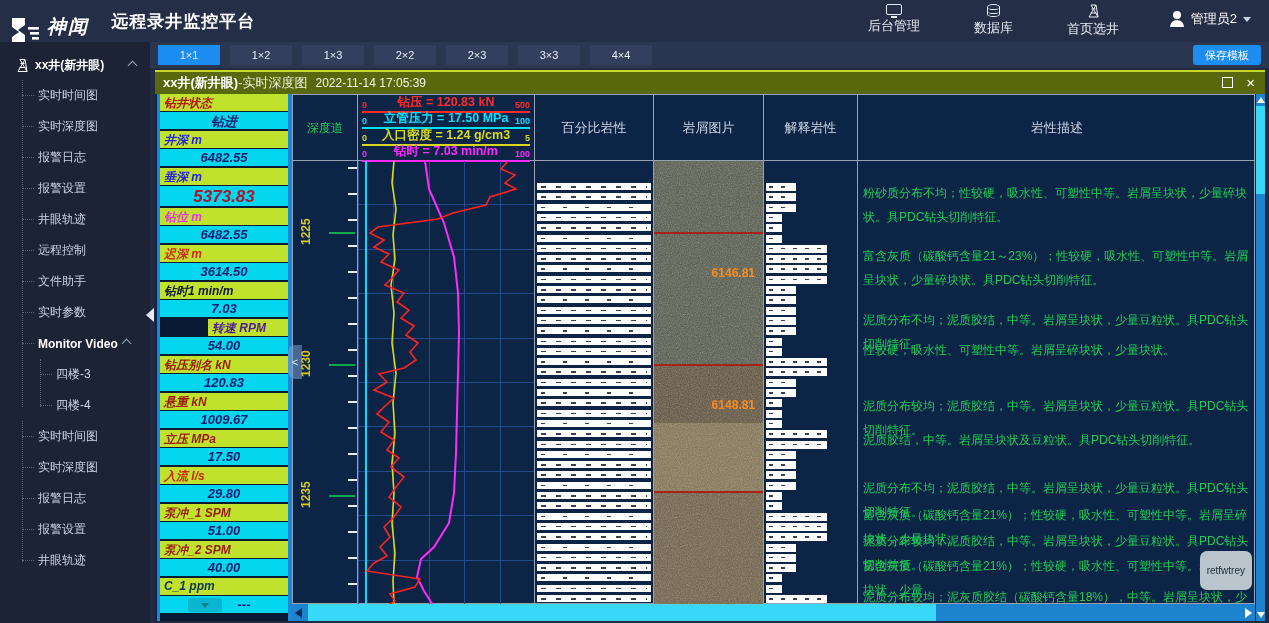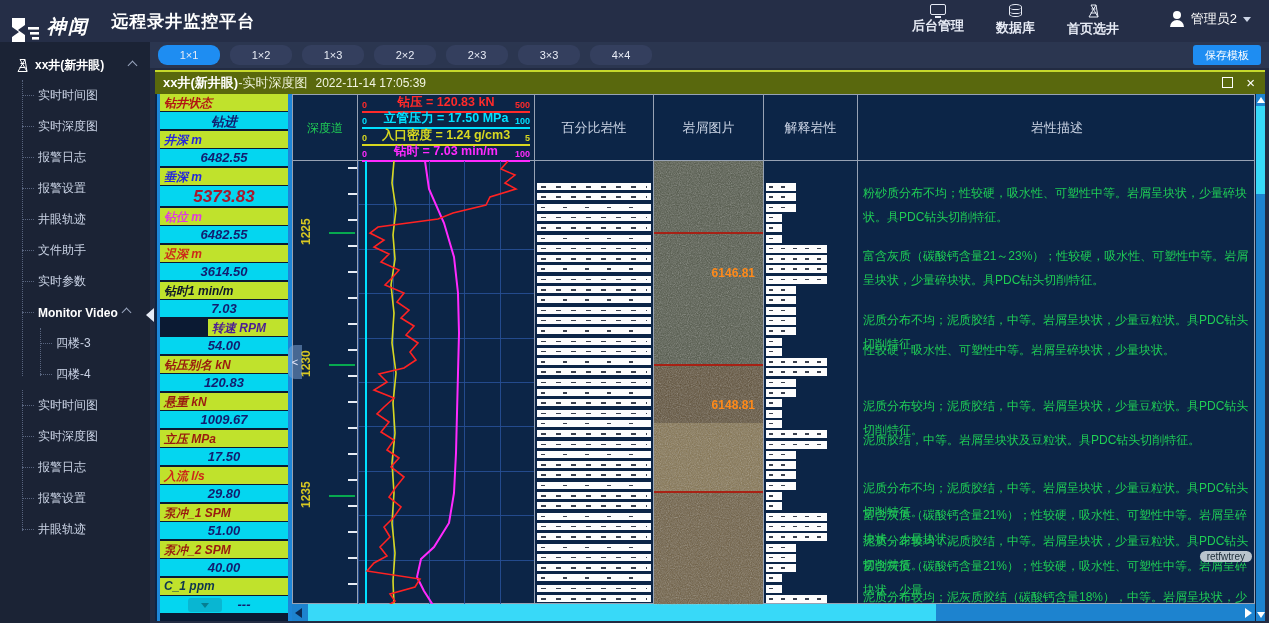--- a/index.html
+++ b/index.html
@@ -6,37 +6,37 @@
   html,body { width:1269px; height:623px; overflow:hidden; background:#222b42;
     font-family:"Liberation Sans","DejaVu Sans",sans-serif; }
   #stage { position:absolute; left:0; top:0; width:1269px; height:623px; background:#222b42; }
 
   
   .topbar { position:absolute; left:0; top:0; width:1269px; height:42px; background:#252e47; display:flex; align-items:center; }
   .logo { margin-left:10px; display:flex; align-items:center; gap:7px;margin-top:20px; }
   .brand-cn { color:#fff; font-size:19px; font-weight:bold; font-style:italic; letter-spacing:2px; }
   .brand-en { color:#cdd5e6; font-size:8px; letter-spacing:1px; }
   .app-title { color:#fff; font-size:17px; font-weight:bold; margin-left:22px; letter-spacing:1px; }
-  .topnav { position:absolute; right:150px; top:4px; display:flex; gap:32px;font-weight:bold; }
+  .topnav { position:absolute; right:150px; top:4px; display:flex; gap:54px; }
   .topnav-item { display:flex; flex-direction:column; align-items:center; gap:2px; color:#e7ebf5; font-size:13px; cursor:pointer; }
   .mon-ico { width:16px; height:11px; border:1px solid #e7ebf5; border-radius:2px; position:relative; }
   .mon-ico::after { content:""; position:absolute; left:4px; bottom:-4px; width:6px; height:2px; background:#e7ebf5; }
   .db-ico { width:13px; height:13px; border:1px solid #e7ebf5; border-radius:6px/3px; position:relative; }
   .db-ico::before, .db-ico::after { content:""; position:absolute; left:0; width:11px; height:3px; border-bottom:1px solid #e7ebf5; border-radius:50%; }
   .db-ico::before { top:1px; } .db-ico::after { top:5px; }
   .userchip { position:absolute; right:18px; top:10px; display:flex; align-items:center; gap:6px; color:#fff; font-size:13px; cursor:pointer; }
   .user-ico { width:16px; height:16px; position:relative; }
   .user-ico::before { content:""; position:absolute; left:4px; top:0; width:8px; height:8px; border-radius:50%; background:#fff; }
   .user-ico::after { content:""; position:absolute; left:1px; top:9px; width:14px; height:7px; border-radius:7px 7px 0 0; background:#fff; }
   .caret-down { width:0; height:0; border-left:4px solid transparent; border-right:4px solid transparent; border-top:5px solid #cdd5e6; }
 
   
   .toolrow { position:absolute; left:150px; top:42px; width:1119px; height:26px; background:#2b3650; }
   .tabs { position:absolute; left:8px; top:3px; display:flex; gap:10px; }
-  .ltab { min-width:62px; height:20px; background:#343f5e; color:#e8ecf6; font-size:11px; display:flex; align-items:center; justify-content:center; border-radius:9px; cursor:pointer; }
+  .ltab { min-width:62px; height:20px; background:#343f5e; color:#e8ecf6; font-size:11px; display:flex; align-items:center; justify-content:center; border-radius:1px; cursor:pointer; }
   .ltab.active { background:#1e8df2; }
   .savebtn { position:absolute; right:8px; top:3px; height:20px; padding:0 12px; background:#1e8df2; color:#fff; font-size:11px; display:flex; align-items:center; border-radius:3px; cursor:pointer; }
 
   
   .sidebar { position:absolute; left:0; top:42px; width:150px; height:581px; background:#1b2335; overflow:hidden; }
   .tree { position:relative; padding-top:8px; }
   .tnode { position:relative; height:30px; display:flex; align-items:center; color:#fff; font-size:12px; font-weight:bold; padding-left:16px; gap:6px; cursor:pointer; }
   .titem { position:relative; height:31px; display:flex; align-items:center; color:#c9d2e4; font-size:12px; padding-left:38px; cursor:pointer; }
   .titem.lvl2 { padding-left:56px; }
   .titem::before { content:""; position:absolute; left:22px; top:15px; width:12px; border-top:1px dotted #58647e; }
@@ -100,21 +100,21 @@
   .cutann { position:absolute; right:8px; color:#ff8a1a; font-size:12px; font-weight:bold; z-index:3;margin-top:48px; }
   .noise { position:absolute; left:0; top:0; z-index:2; opacity:.5; }
 
   
   .icell { position:absolute; left:2px; height:8px; background:#fdfdfd; }
   .icell::after { content:""; position:absolute; left:3px; right:3px; top:3px; height:1.5px;
       background-image:repeating-linear-gradient(90deg,#39404e 0 4px,transparent 4px 12px); }
 
   
   .desc-p { position:absolute; left:5px; right:6px; color:#1fcd55; font-size:12px; line-height:24px; }
-  .tooltip { position:absolute; background:#b9c4cd; color:#20303c; font-size:10px; padding:0 7px; border-radius:7px; z-index:5; white-space:nowrap; }
+  .tooltip { position:absolute; background:#b9c4cd; color:#20303c; font-size:10px; padding:14px 7px; border-radius:7px; z-index:5; white-space:nowrap; }
 
   
   .hscroll { position:absolute; left:137px; top:510px; width:963px; height:17px; background:#1d83cf; }
   .hthumb { position:absolute; left:16px; top:0; width:628px; height:17px; background:#38d9f8; cursor:pointer; }
   .harrow-l { position:absolute; left:3px; top:4px; width:0; height:0; border-top:5px solid transparent; border-bottom:5px solid transparent; border-right:7px solid #0b2b55; cursor:pointer; }
   .harrow-r { position:absolute; right:3px; top:4px; width:0; height:0; border-top:5px solid transparent; border-bottom:5px solid transparent; border-left:7px solid #ffffff; cursor:pointer; }
   .vscroll { position:absolute; left:1101px; top:0; width:9px; height:527px; background:#1d83cf; }
   .vthumb { position:absolute; left:0; top:12px; width:9px; height:88px; background:#38d9f8; cursor:pointer; }
   .varrow-u { position:absolute; left:1px; top:3px; width:0; height:0; border-left:4px solid transparent; border-right:4px solid transparent; border-bottom:6px solid #fff; cursor:pointer; }
   .varrow-d { position:absolute; left:1px; bottom:3px; width:0; height:0; border-left:4px solid transparent; border-right:4px solid transparent; border-top:6px solid #fff; cursor:pointer; }
@@ -196,20 +196,23 @@
             <span>实时深度图</span>
           </div>
           <div class="titem">
             <span>报警日志</span>
           </div>
           <div class="titem">
             <span>报警设置</span>
           </div>
           <div class="titem">
             <span>井眼轨迹</span>
+          </div>
+          <div class="titem">
+            <span>远程控制</span>
           </div>
           <div class="titem">
             <span>文件助手</span>
           </div>
           <div class="titem">
             <span>实时参数</span>
           </div>
           <div class="titem" style="color: rgb(255, 255, 255); font-weight: bold;">
             <span>Monitor Video</span>
             <span class="caret-up"></span>

